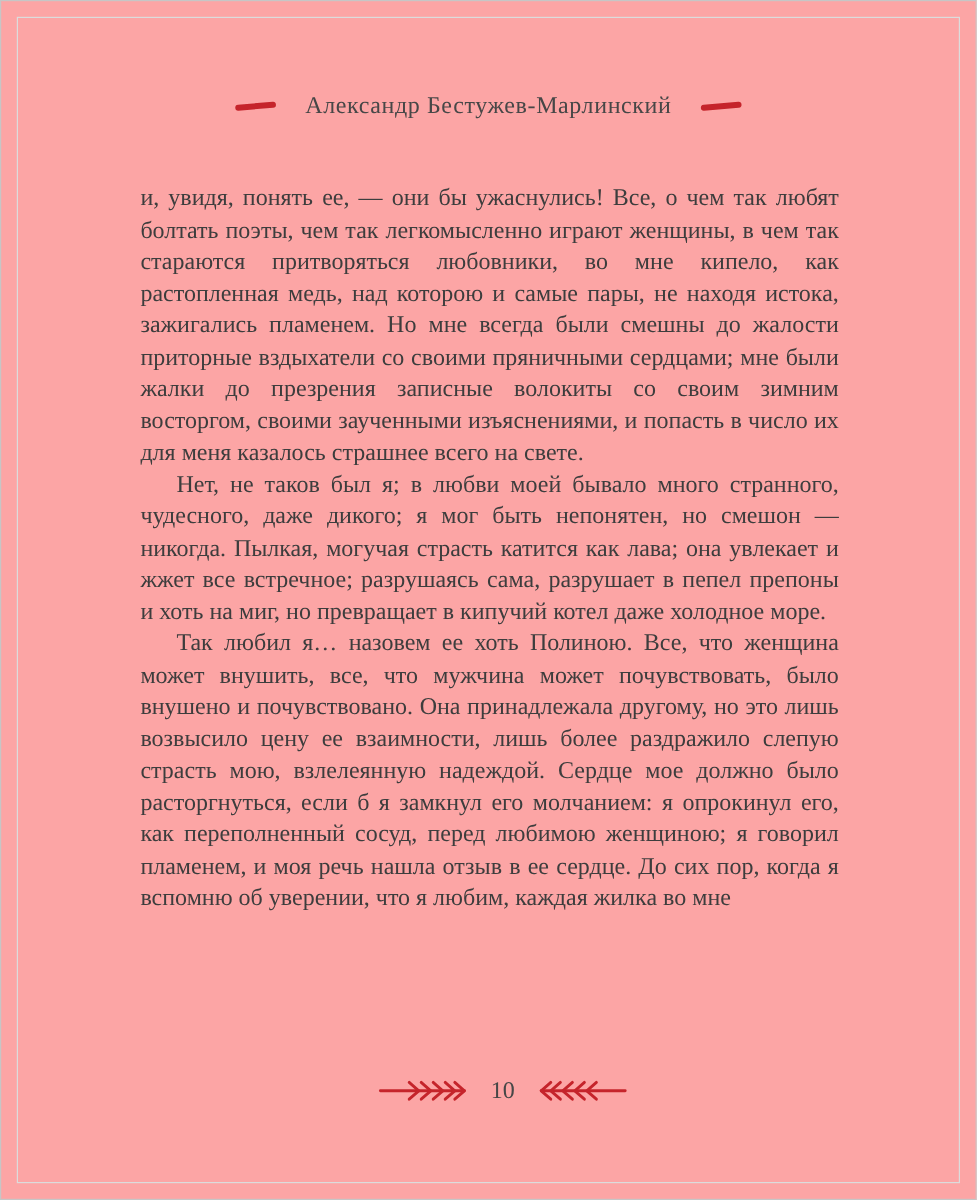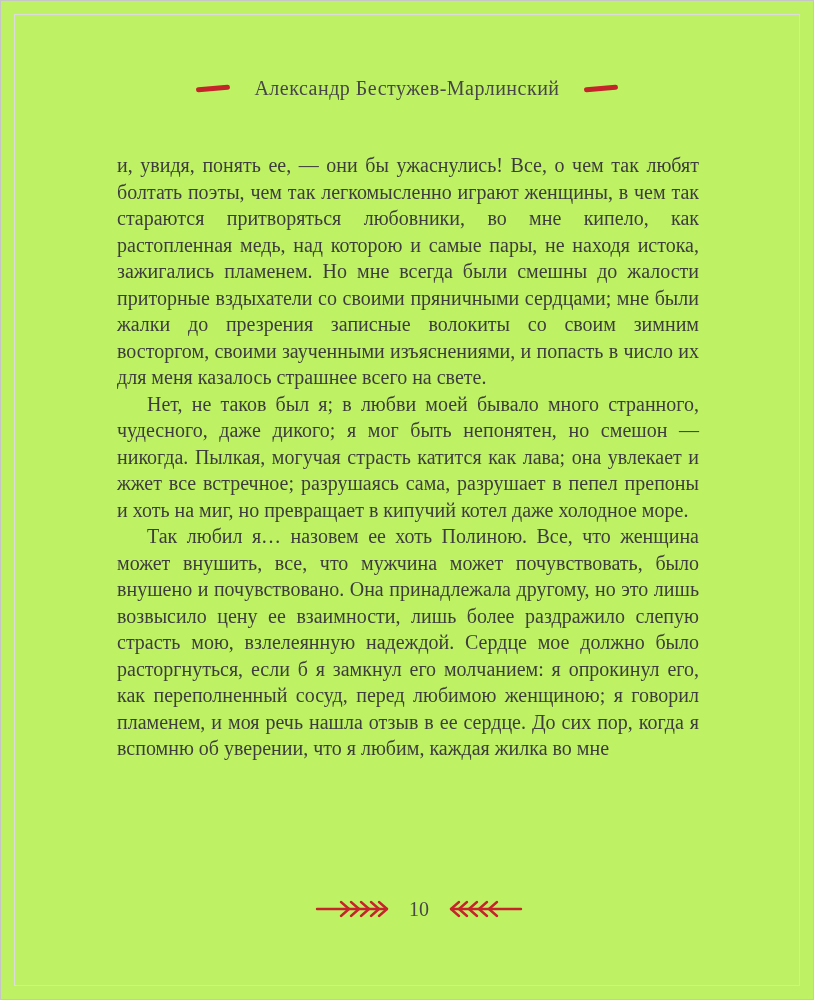--- a/index.html
+++ b/index.html
@@ -3,21 +3,21 @@
 <meta charset="utf-8">
 <style>
   * { margin: 0; padding: 0; box-sizing: border-box; }
   html, body { background: #ffffff; }
   body { font-family: "Liberation Serif", "DejaVu Serif", serif; }
 
   .page {
     position: relative;
     width: 814px;
     height: 1000px;
-    background: #bef264;
+    background: #fca5a5;
     border: 1px solid #c6c6c6;
     overflow: hidden;
   }
 
   .frame {
     position: absolute;
     top: 13px; left: 13px; right: 13px; bottom: 13px;
     border: 1px solid var(--frame_border, #dcdcdc);
     pointer-events: none;
   }

